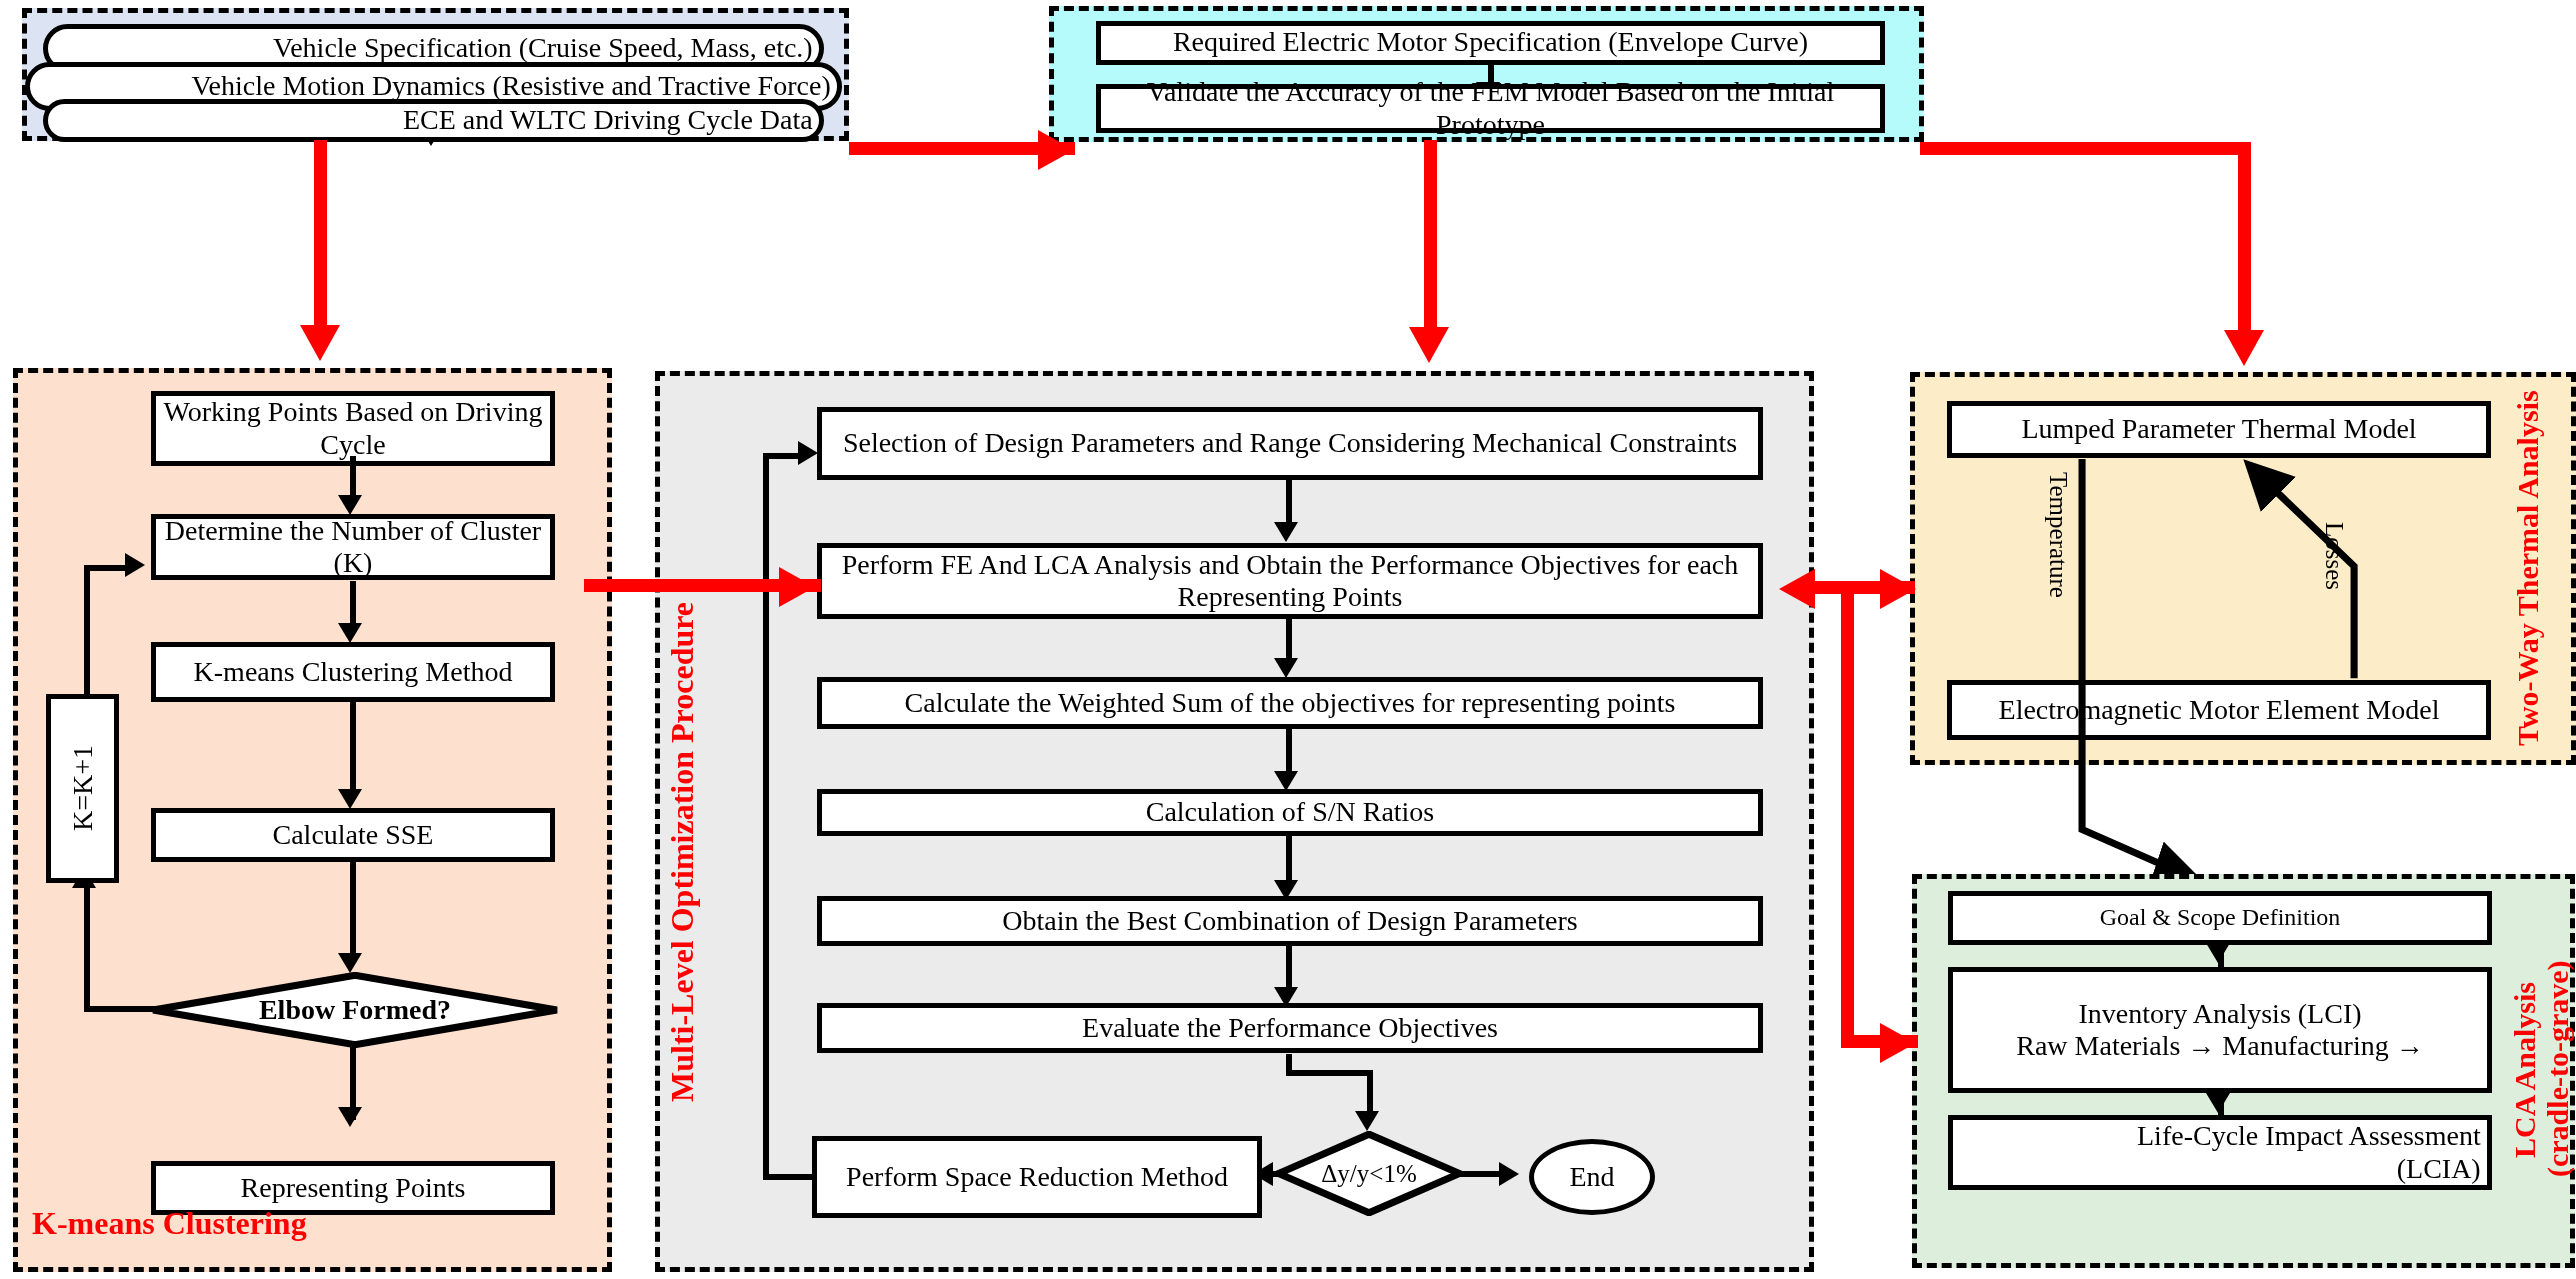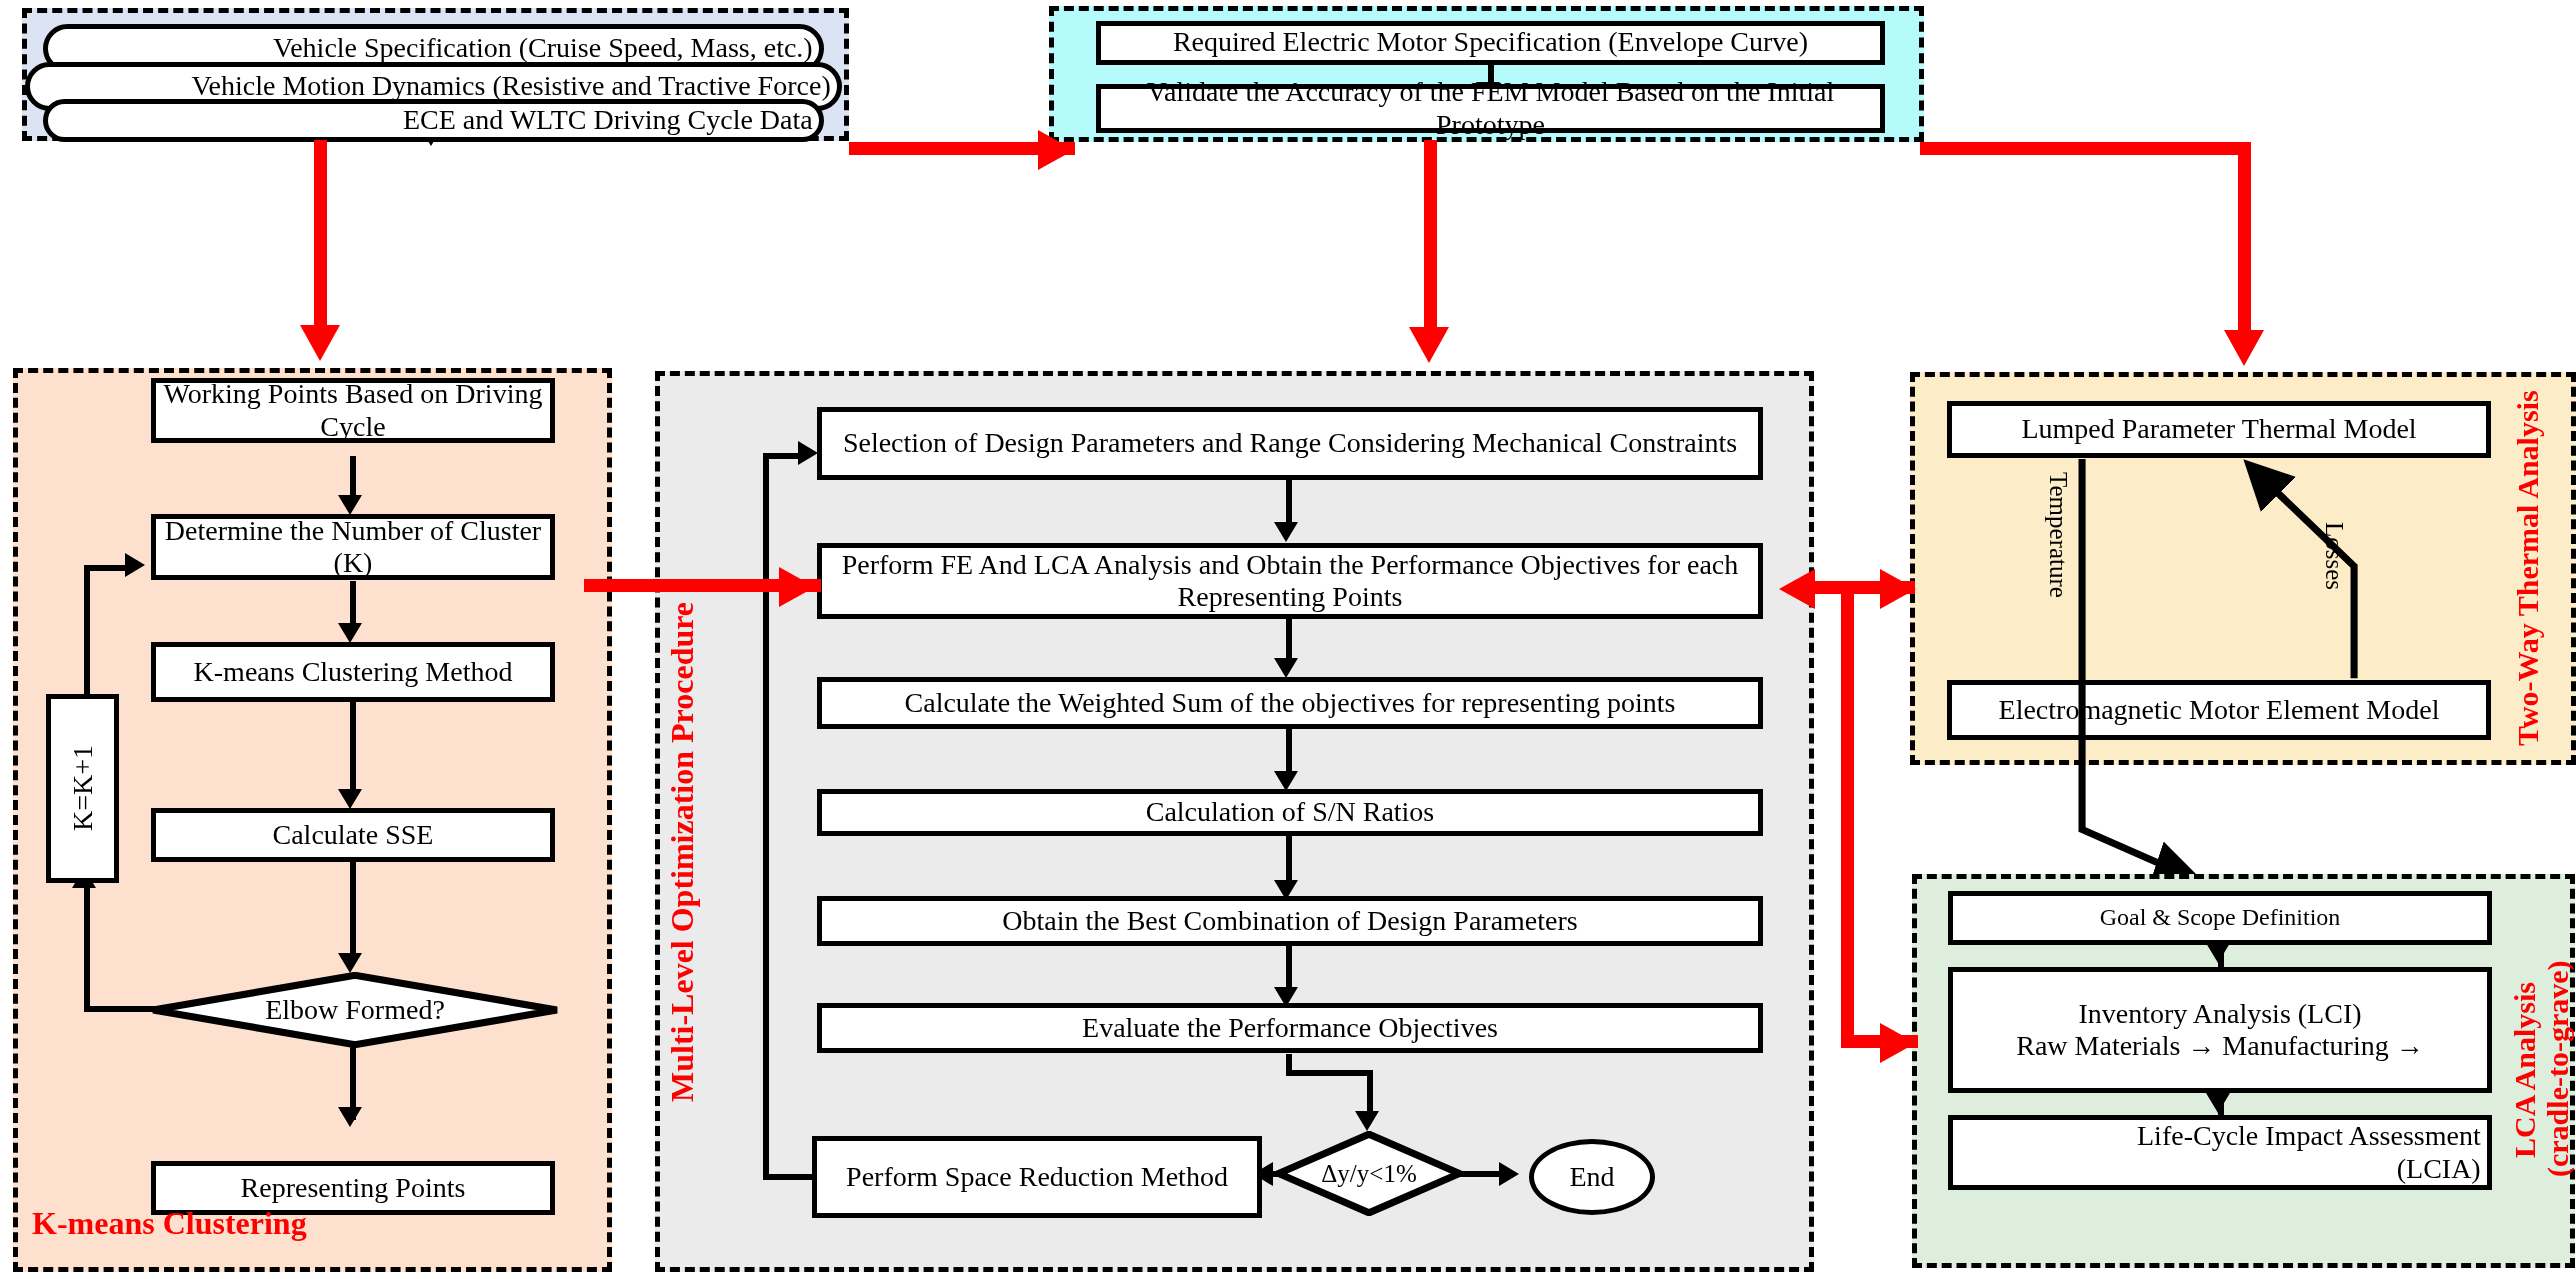--- a/index.html
+++ b/index.html
@@ -94,21 +94,21 @@
   </div>
   <div class="bl v" style="left:1488px;top:65px;height:22px;"></div>
   <div class="bhead down" style="left:1476px;top:82px;"></div>
 
   <div class="node" style="left:1096px;top:84px;width:789px;height:49px;font-size:28px;">
     <span>Validate the Accuracy of the FEM Model Based on the Initial Prototype</span>
   </div>
 
   <div class="group g-kmeans"></div>
 
-  <div class="node" style="left:151px;top:378px;width:404px;height:65px;font-size:28px;">
+  <div class="node" style="left:151px;top:391px;width:404px;height:75px;font-size:28px;">
     <span>Working Points Based on Driving Cycle</span>
   </div>
   <div class="bl v" style="left:350px;top:456px;height:46px;"></div>
   <div class="bhead down" style="left:338px;top:495px;"></div>
 
   <div class="node" style="left:151px;top:514px;width:404px;height:66px;font-size:28px;">
     <span>Determine the Number of Cluster (K)</span>
   </div>
   <div class="bl v" style="left:350px;top:581px;height:49px;"></div>
   <div class="bhead down" style="left:338px;top:623px;"></div>
@@ -118,21 +118,21 @@
   </div>
   <div class="bl v" style="left:350px;top:702px;height:93px;"></div>
   <div class="bhead down" style="left:338px;top:789px;"></div>
 
   <div class="node" style="left:151px;top:808px;width:404px;height:54px;font-size:28px;">
     <span>Calculate SSE</span>
   </div>
   <div class="bl v" style="left:350px;top:861px;height:101px;"></div>
   <div class="bhead down" style="left:338px;top:953px;"></div>
 
-  <div class="diamond" style="left:150px;top:972px;width:410px;height:76px;">
+  <div class="diamond" style="left:150px;top:972px;width:410px;height:76px;font-weight:bold;">
     <svg width="410" height="76" viewBox="0 0 520 96">
       <polygon points="260,4 516,48 260,92 4,48" fill="#ffffff" stroke="#000000" stroke-width="9"></polygon>
     </svg>
     <div class="dlabel" style="font-size:28px;">
       <span>Elbow Formed?</span>
     </div>
   </div>
   <div class="bl v" style="left:350px;top:1047px;height:73px;"></div>
   <div class="bhead down" style="left:338px;top:1107px;"></div>
 

